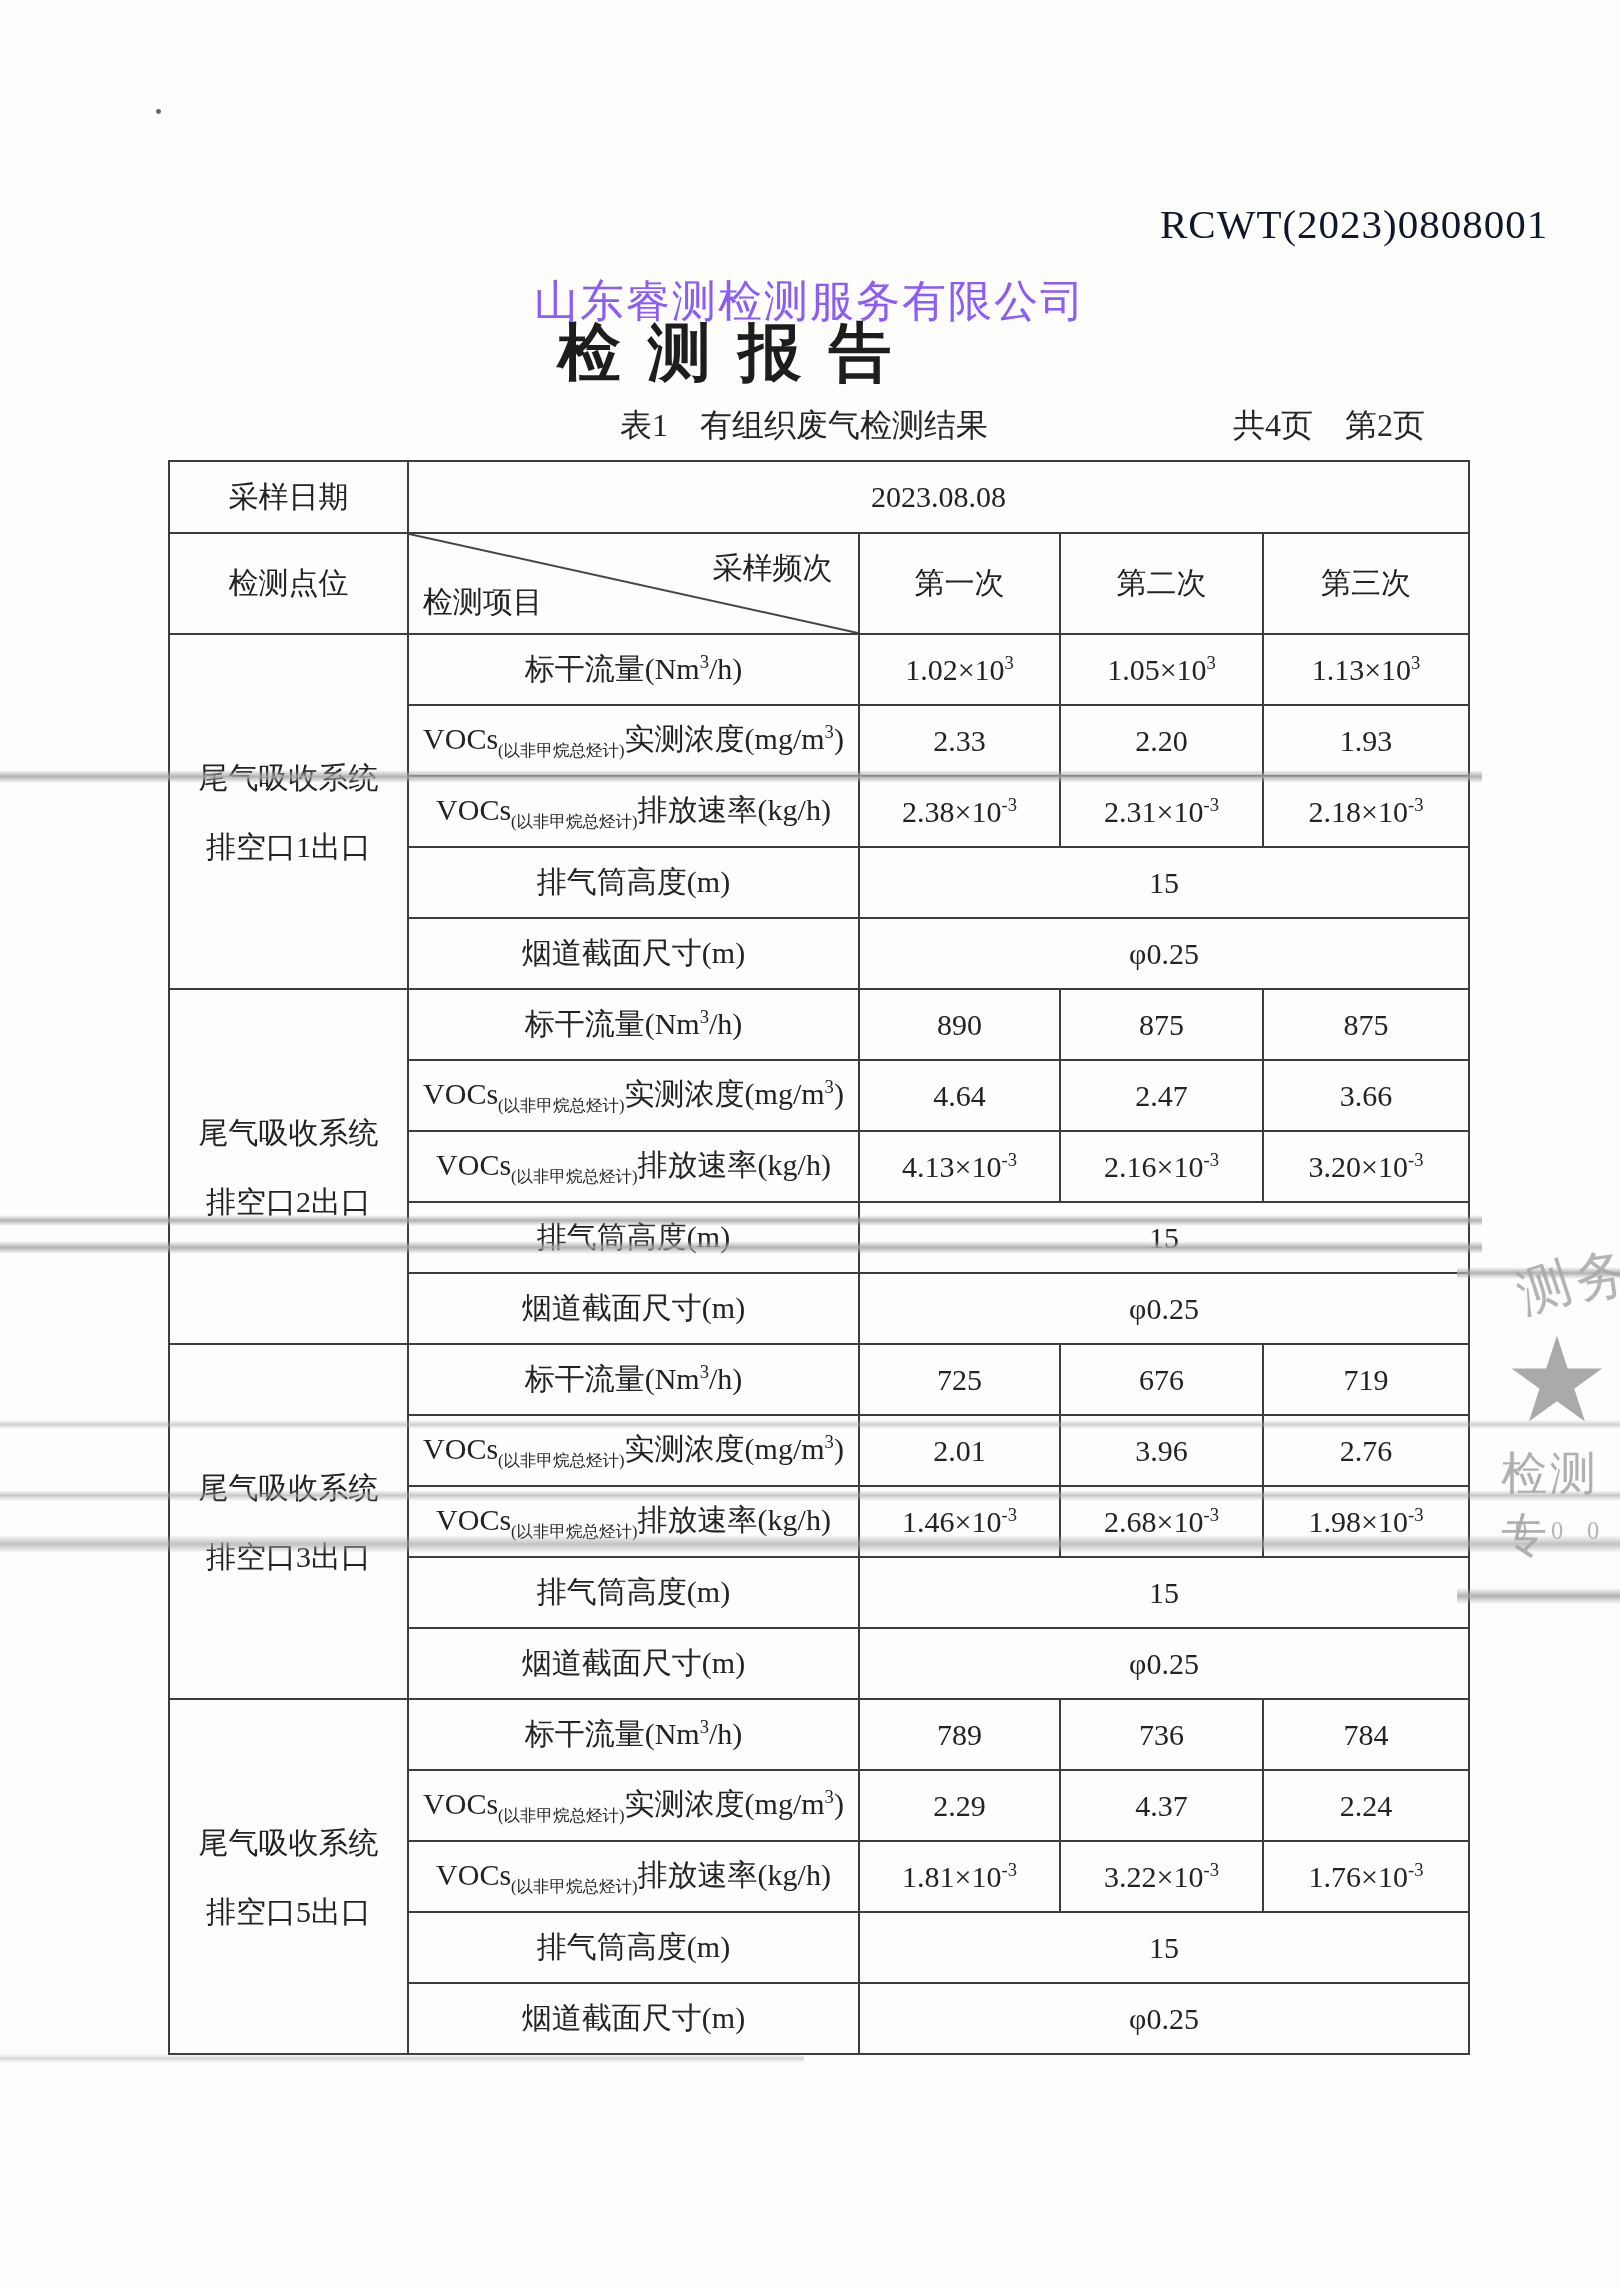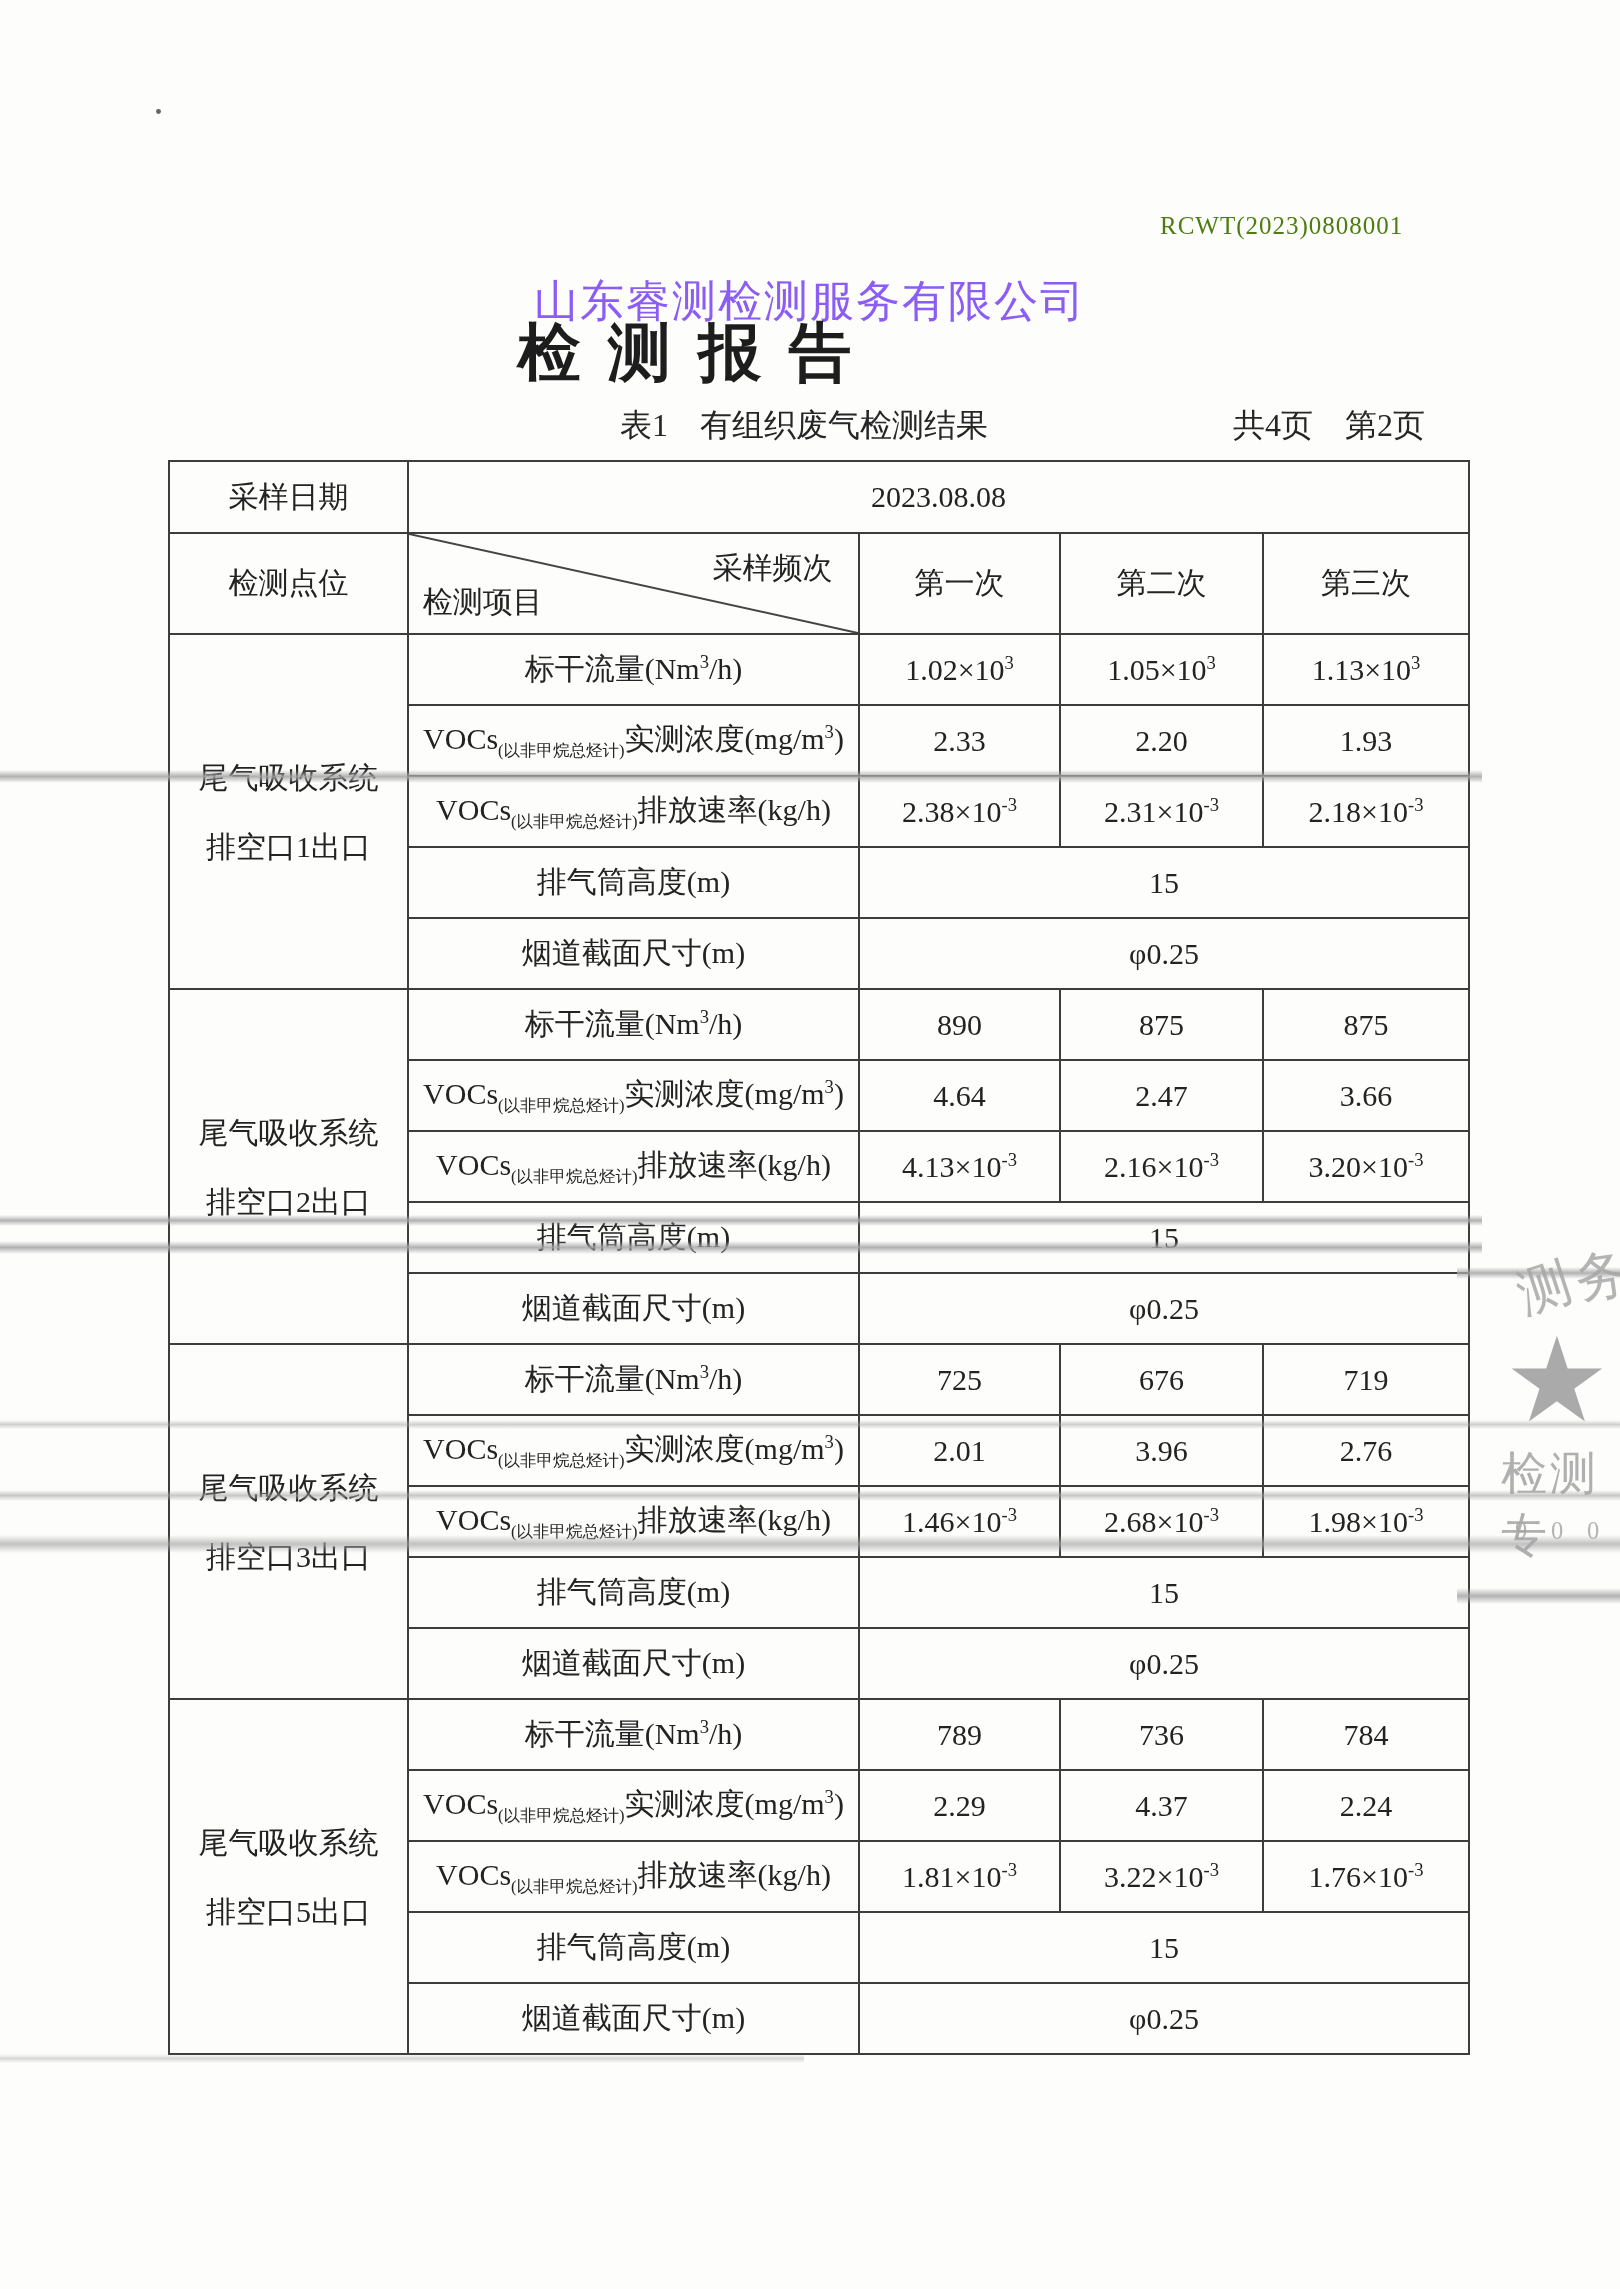--- a/index.html
+++ b/index.html
@@ -7,31 +7,31 @@
     position:relative;
     width:1620px;height:2290px;
     margin:0 auto;
     background:#fdfdfc;
     font-family:"Liberation Serif","DejaVu Serif",serif;
     color:#222;
     overflow:hidden;
   }
   
   .report-no{
-    position:absolute;left:1160px;top:212px;
-    font-size:25px;letter-spacing:1px;color:#4d7c0f;
+    position:absolute;left:1160px;top:200px;
+    font-size:41px;letter-spacing:1px;color:#0f172a;
   }
   .company{
     position:absolute;left:0;top:272px;width:1620px;
     text-align:center;font-size:44px;letter-spacing:2px;color:#8b5cf6;
   }
   .title{
     position:absolute;left:0;top:310px;width:1369px;
     text-align:center;font-size:63px;font-weight:bold;
-    letter-spacing:27.4px;text-indent:27.4px;color:#1d1d1d;
+    letter-spacing:27.4px;text-indent:27.4px;color:#1d1d1d;padding-left:40px;
   }
   .caption{
     position:absolute;left:620px;top:404px;
     font-size:32px;color:#262626;
   }
   .page-info{
     position:absolute;left:1233px;top:404px;
     font-size:32px;color:#262626;
   }
   

